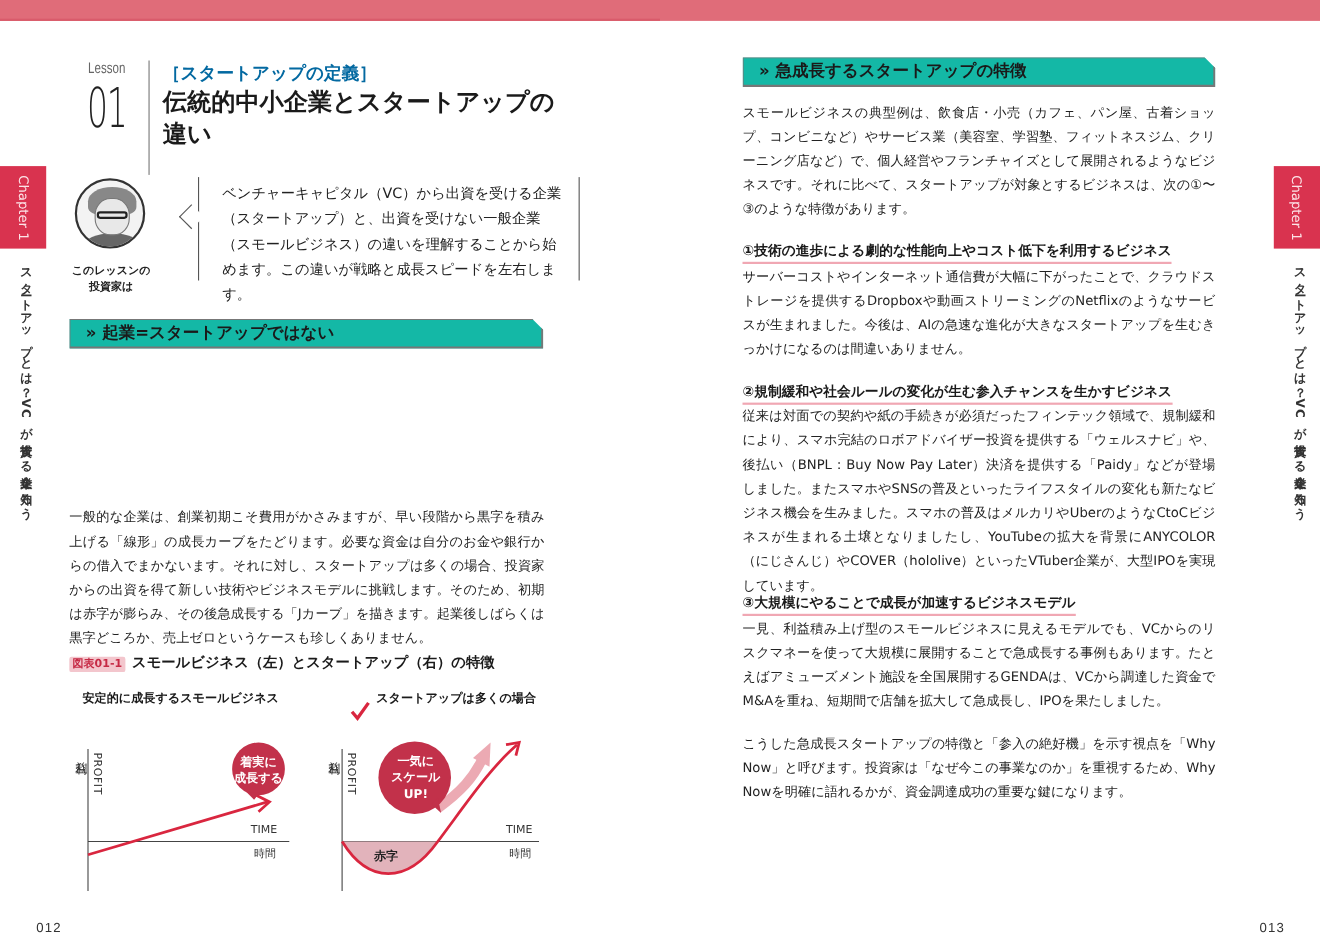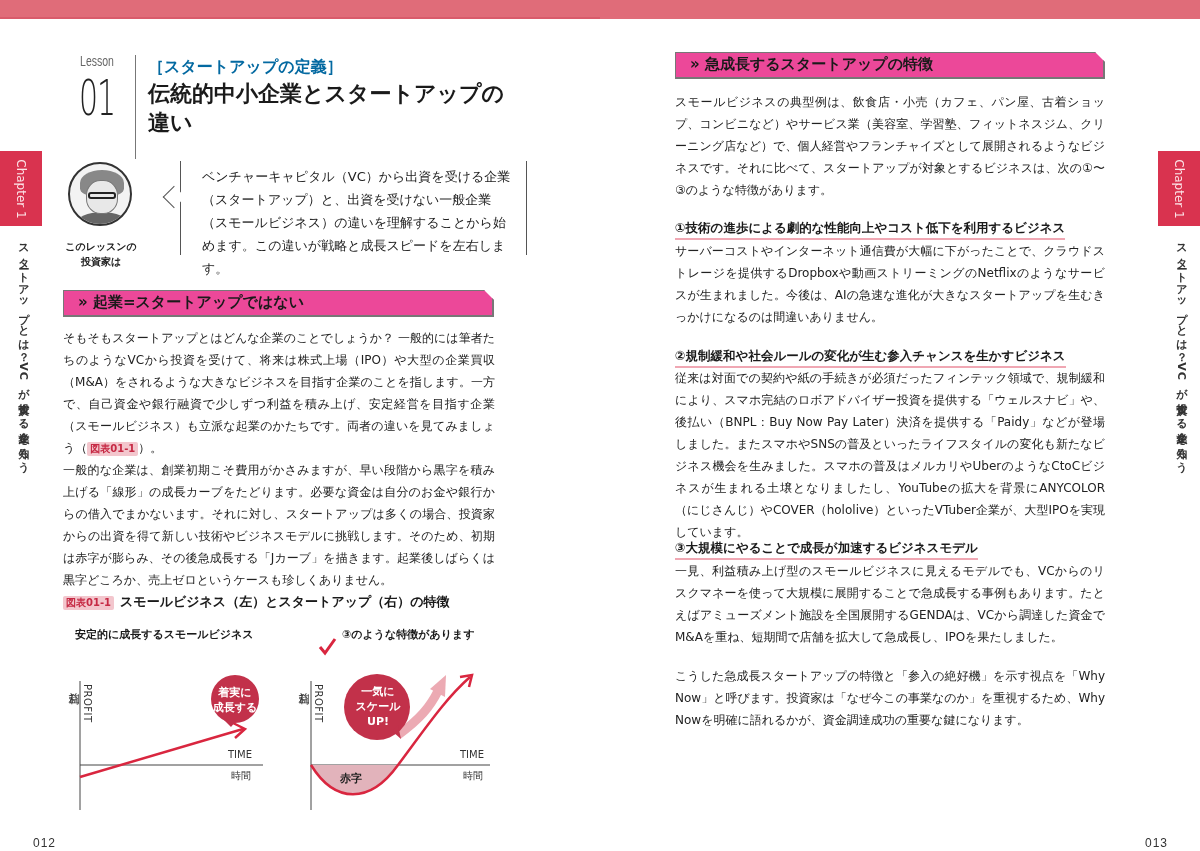--- a/index.html
+++ b/index.html
@@ -35,21 +35,21 @@
   .avatar .glasses { position:absolute; left: 18px; top: 28px; width: 28px; height: 7px; border: 2px solid #222; border-radius: 3px; }
   .avatar .body { position:absolute; left: 6px; top: 48px; width: 52px; height: 24px; background: #666; border-radius: 50% 50% 0 0; }
   .point-label { position: absolute; left: 62px; top: 220px; width: 78px; text-align: center; font-size: 10px; font-weight: bold; color: #222; line-height: 15px; }
 
   .point-bubble { position: absolute; left: 162px; top: 142px; width: 365px; height: 98px; }
   .point-bubble .bracket { position:absolute; left: 18px; top: 0; width: 1px; height: 94px; background: #555; }
   .point-bubble .arrow { position:absolute; left: 4px; top: 28px; width: 16px; height: 16px; border-left: 1px solid #555; border-bottom: 1px solid #555; transform: rotate(45deg); background: #fff; }
   .point-bubble .right-bar { position:absolute; right: 0; top: 0; width: 1px; height: 94px; background: #555; }
   .point-text { position:absolute; left: 40px; top: 4px; width: 315px; font-size: 13px; line-height: 23px; color: #222; }
 
-  .sec-head { position: absolute; height: 27px; background: #ec4899; border: 1px solid #777; border-bottom-width: 2px; border-right-width: 2px; clip-path: polygon(0 0, calc(100% - 10px) 0, 100% 10px, 100% 100%, 0 100%); }
+  .sec-head { position: absolute; height: 27px; background: #14b8a6; border: 1px solid #777; border-bottom-width: 2px; border-right-width: 2px; clip-path: polygon(0 0, calc(100% - 10px) 0, 100% 10px, 100% 100%, 0 100%); }
   .sec-head span { position: absolute; left: 14px; top: 2px; font-size: 15px; font-weight: bold; color: #1a1a1a; }
   .sec-head.l { left: 63px; top: 271px; width: 431px; }
   .sec-head.r { left: 75px; top: 33px; width: 430px; }
 
   .body-text { position: absolute; font-size: 12px; line-height: 22px; color: #222; text-align: justify; }
   .body-text.l1 { left: 63px; top: 308px; width: 432px; }
   .body-text.l2 { left: 63px; top: 440px; width: 432px; }
   .fig-ref { display:inline-block; background: #f3c6cd; color: #c62a45; font-weight: bold; font-size: 10px; padding: 0 3px; line-height: 14px; border-radius: 2px; }
 
   .fig-caption { position: absolute; left: 63px; top: 574px; font-size: 13px; font-weight: bold; color: #1a1a1a; }
@@ -110,23 +110,20 @@
     <div class="bracket"></div>
     <div class="arrow"></div>
     <div class="right-bar"></div>
     <div class="point-text">ベンチャーキャピタル（VC）から出資を受ける企業（スタートアップ）と、出資を受けない一般企業（スモールビジネス）の違いを理解することから始めます。この違いが戦略と成長スピードを左右します。</div>
   </div>
 
   <div class="sec-head l">
       <span>» 起業=スタートアップではない</span>
     </div>
 
-  <div class="body-text l1">
-    <span>そもそもスタートアップとはどんな企業のことでしょうか？ 一般的には筆者たちのようなVCから投資を受けて、将来は株式上場（IPO）や大型の企業買収（M&amp;A）をされるような大きなビジネスを目指す企業のことを指します。一方で、自己資金や銀行融資で少しずつ利益を積み上げ、安定経営を目指す企業（スモールビジネス）も立派な起業のかたちです。両者の違いを見てみましょう（</span><span class="fig-ref">図表01-1</span><span>）。</span>
-  </div>
   <div class="body-text l2">一般的な企業は、創業初期こそ費用がかさみますが、早い段階から黒字を積み上げる「線形」の成長カーブをたどります。必要な資金は自分のお金や銀行からの借入でまかないます。それに対し、スタートアップは多くの場合、投資家からの出資を得て新しい技術やビジネスモデルに挑戦します。そのため、初期は赤字が膨らみ、その後急成長する「Jカーブ」を描きます。起業後しばらくは黒字どころか、売上ゼロというケースも珍しくありません。</div>
 
   <div class="fig-caption">
     <span class="fig-ref">図表01-1</span><span>スモールビジネス（左）とスタートアップ（右）の特徴</span>
   </div>
 
   <div class="chart small">
     <div class="chart-title" style="left:12px;">安定的に成長するスモールビジネス</div>
     <svg width="210" height="200">
       <line x1="17" y1="62" x2="17" y2="191" stroke="#444" stroke-width="1"></line>
@@ -143,21 +140,21 @@
       <div>成長する</div>
     </div>
     <div class="axis-time" style="left:165px; top:130px;">TIME</div>
     <div class="axis-jikan" style="left:168px; top:150px;">時間</div>
   </div>
 
   <div class="chart startup">
     <svg width="220" height="200" style="pointer-events:none;">
       <polyline points="40,28 45,34 55,20" fill="none" stroke="#d9263f" stroke-width="3"></polyline>
     </svg>
-    <div class="chart-title" style="left:62px;">③のような特徴があります</div>
+    <div class="chart-title" style="left:62px;">スタートアップは多くの場合</div>
     <svg width="220" height="200">
       <line x1="31" y1="62" x2="31" y2="191" stroke="#444" stroke-width="1"></line>
       <line x1="31" y1="146" x2="210" y2="146" stroke="#444" stroke-width="1"></line>
       <path d="M31,146 C55,185 90,185 118,146 Z" fill="#e2b3bb"></path>
       <path d="M31,146 C55,185 90,185 118,146 C145,110 165,80 190,58" fill="none" stroke="#d9263f" stroke-width="2.5"></path>
       <polyline points="180,58 192,56 189,68" fill="none" stroke="#d9263f" stroke-width="2.5"></polyline>
       <path d="M118,116 C140,100 150,88 158,72" fill="none" stroke="#ecaab3" stroke-width="9"></path>
       <polygon points="150,70 166,56 165,78" fill="#ecaab3"></polygon>
       <circle cx="97" cy="88" r="33" fill="#c2314a"></circle>
       <polygon points="112,112 121,120 118,106" fill="#c2314a"></polygon>

